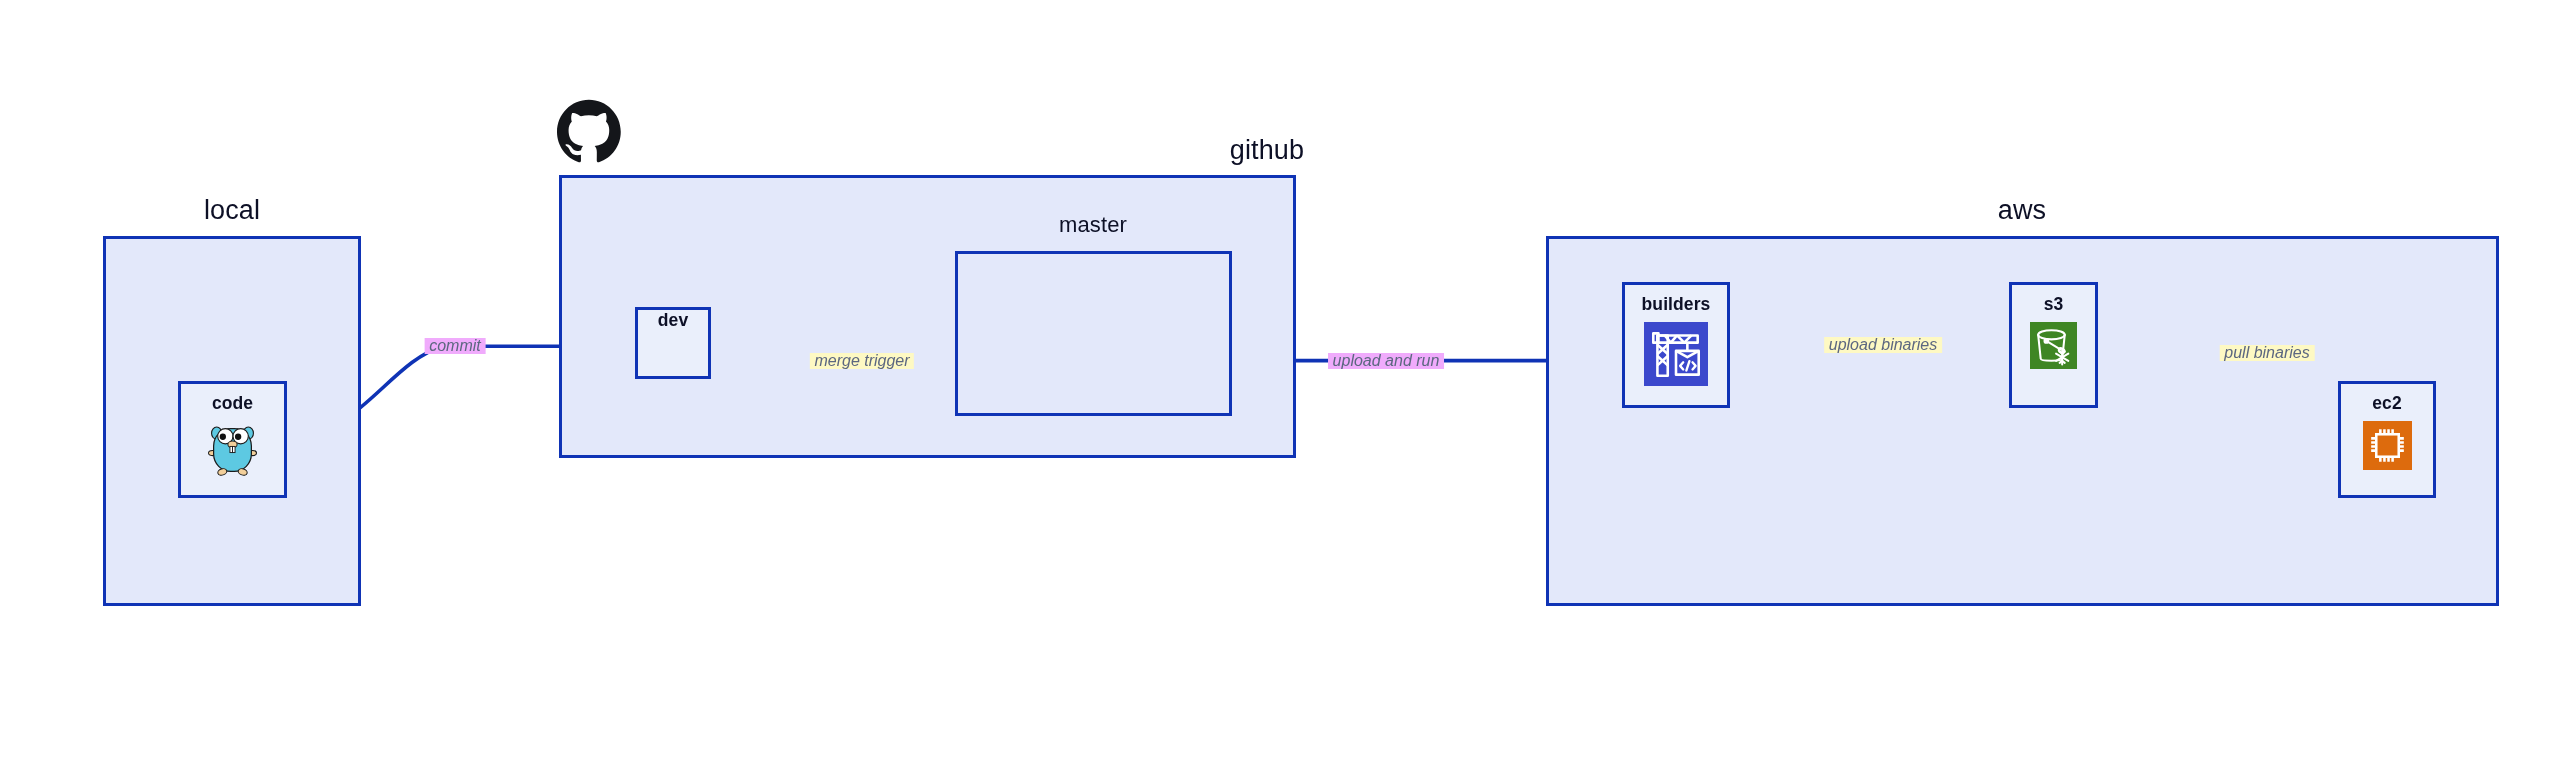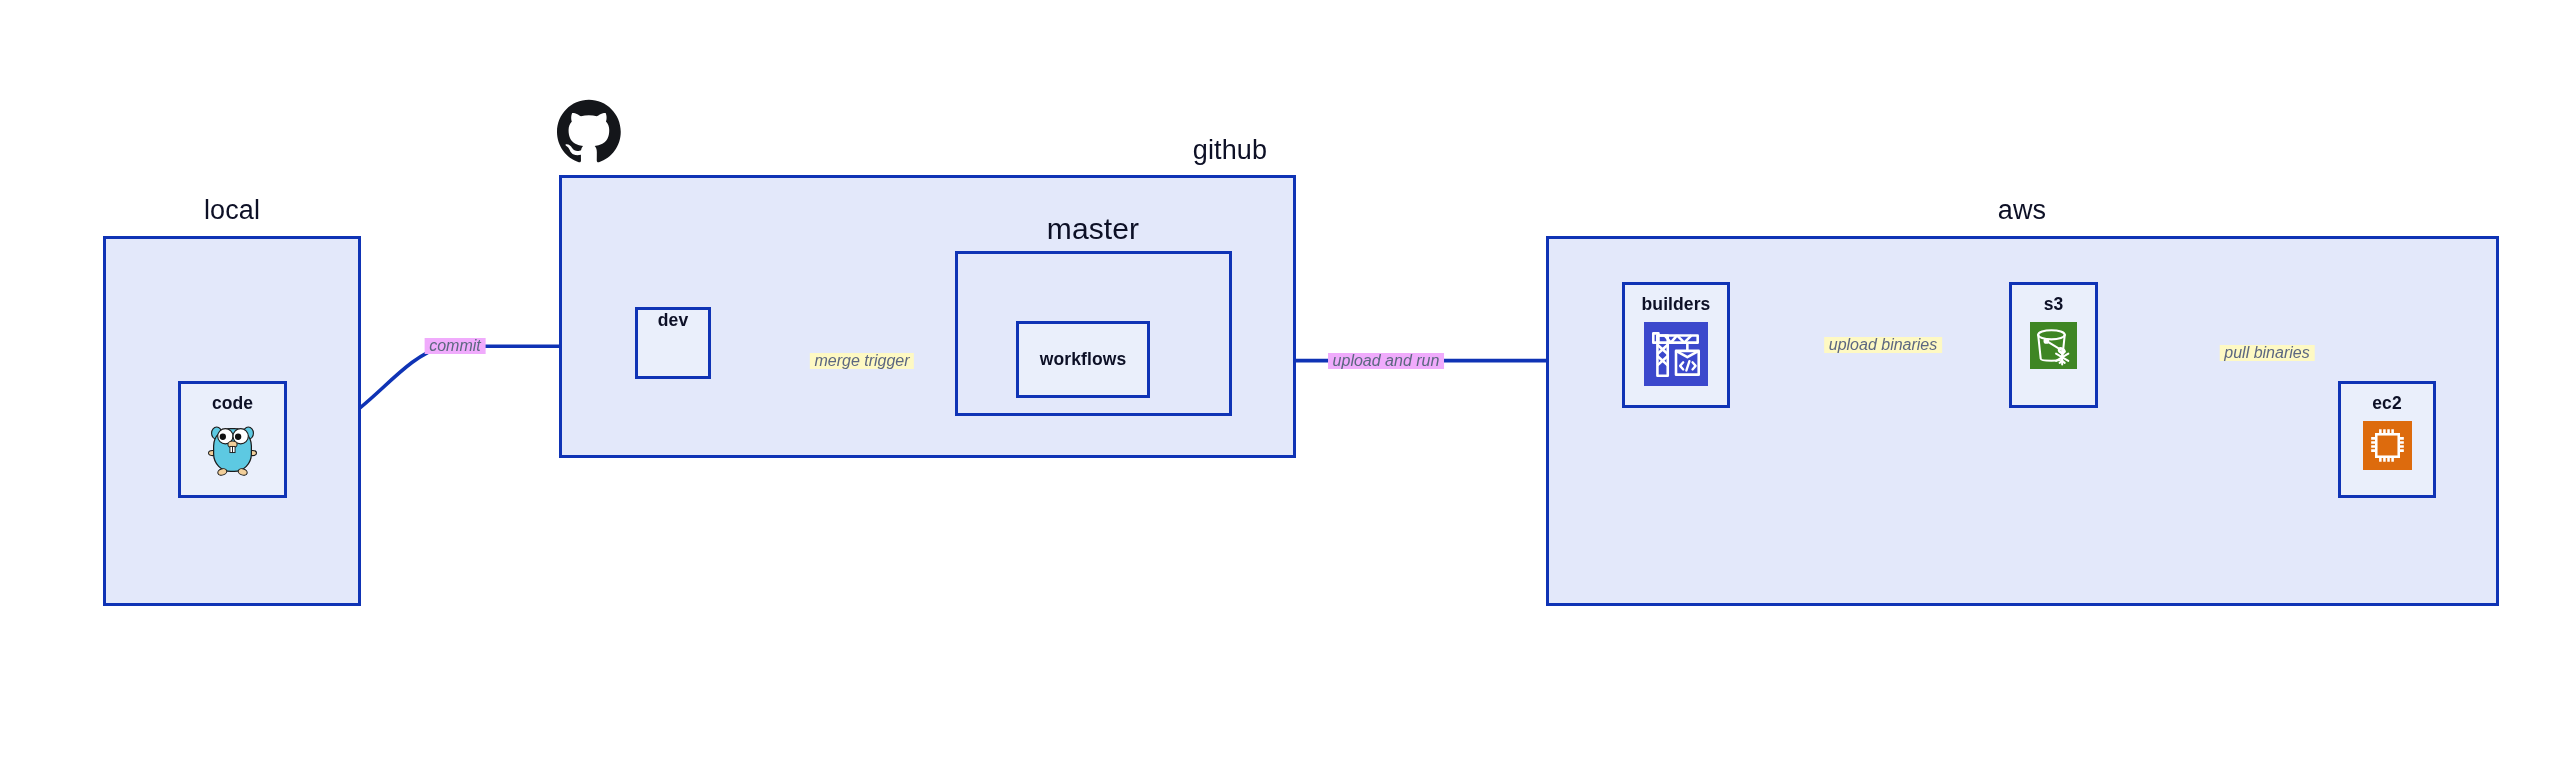--- a/index.html
+++ b/index.html
@@ -153,46 +153,43 @@
         <circle cx="59" cy="30" r="6.2" fill="#111111"></circle>
 
         <ellipse cx="48" cy="45" rx="9" ry="6.5" fill="#f2cf9a" stroke="#1b1b1b" stroke-width="2"></ellipse>
         <rect x="43" y="49" width="5" height="12" fill="#ffffff" stroke="#1b1b1b" stroke-width="1.8"></rect>
         <rect x="48" y="49" width="5" height="12" fill="#ffffff" stroke="#1b1b1b" stroke-width="1.8"></rect>
       </svg>
     </div>
   </div>
 
   <div class="group" style="left:559px; top:175px; width:737px; height:283px;"></div>
-  <div class="group-label" style="left:1267px; top:135px; transform:translateX(-100%);">github</div>
+  <div class="group-label" style="left:1304px; top:135px; transform:translateX(-100%);">github</div>
 
   <div id="octocat">
     <svg width="64" height="64" viewBox="0 0 98 96" xmlns="http://www.w3.org/2000/svg">
       <path fill="#14161a" fill-rule="evenodd" clip-rule="evenodd" d="M48.854 0C21.839 0 0 22 0 49.217c0 21.756 13.993 40.172 33.405 46.69
            2.427.49 3.316-1.059 3.316-2.362 0-1.141-.08-5.052-.08-9.127-13.59 2.934-16.42-5.867-16.42-5.867
            -2.184-5.704-5.42-7.17-5.42-7.17-4.448-3.015.324-3.015.324-3.015 4.934.326 7.523 5.052 7.523 5.052
            4.367 7.496 11.404 5.378 14.235 4.074.404-3.178 1.699-5.378 3.074-6.6-10.839-1.141-22.243-5.378-22.243-24.283
            0-5.378 1.94-9.778 5.014-13.2-.485-1.222-2.184-6.275.486-13.038 0 0 4.125-1.304 13.426 5.052
            a46.97 46.97 0 0 1 12.214-1.63c4.125 0 8.33.571 12.213 1.63 9.302-6.356 13.427-5.052 13.427-5.052
            2.67 6.763.97 11.816.485 13.038 3.155 3.422 5.015 7.822 5.015 13.2 0 18.905-11.404 23.06-22.324 24.283
            1.78 1.548 3.316 4.481 3.316 9.126 0 6.6-.08 11.897-.08 13.526 0 1.304.89 2.853 3.316 2.364
            19.412-6.52 33.405-24.935 33.405-46.691C97.707 22 75.788 0 48.854 0z"></path>
     </svg>
   </div>
 
   <div class="node" style="left:635px; top:307px; width:76px; height:72px; justify-content:flex-start;">
     <div class="node-label" style="margin-top:0;">dev</div>
   </div>
 
   <div class="group" style="left:955px; top:251px; width:277px; height:165px;"></div>
-  <div class="group-label" style="left:1093px; top:212px; transform:translateX(-50%); font-size:30px;">master</div>
-
-  <div class="node" style="left:1016px; top:321px; width:134px; height:77px; justify-content:center;">
-    <div class="node-label" style="margin-top:0;">workflows</div>
-  </div>
+  <div class="group-label" style="left:1093px; top:212px; transform:translateX(-50%); font-size:22px;">master</div>
+
 
   <div class="group" style="left:1546px; top:236px; width:953px; height:370px;"></div>
   <div class="group-label" style="left:2022px; top:195px; transform:translateX(-50%);">aws</div>
 
   <div class="node" style="left:1622px; top:282px; width:108px; height:126px;">
     <div class="node-label">builders</div>
     <div class="node-icon">
       <svg width="64" height="64" viewBox="0 0 124 124" xmlns="http://www.w3.org/2000/svg">
         <rect x="0" y="0" width="124" height="124" fill="#3b48cc"></rect>
         <g fill="none" stroke="#ffffff" stroke-width="5" stroke-linejoin="round">

